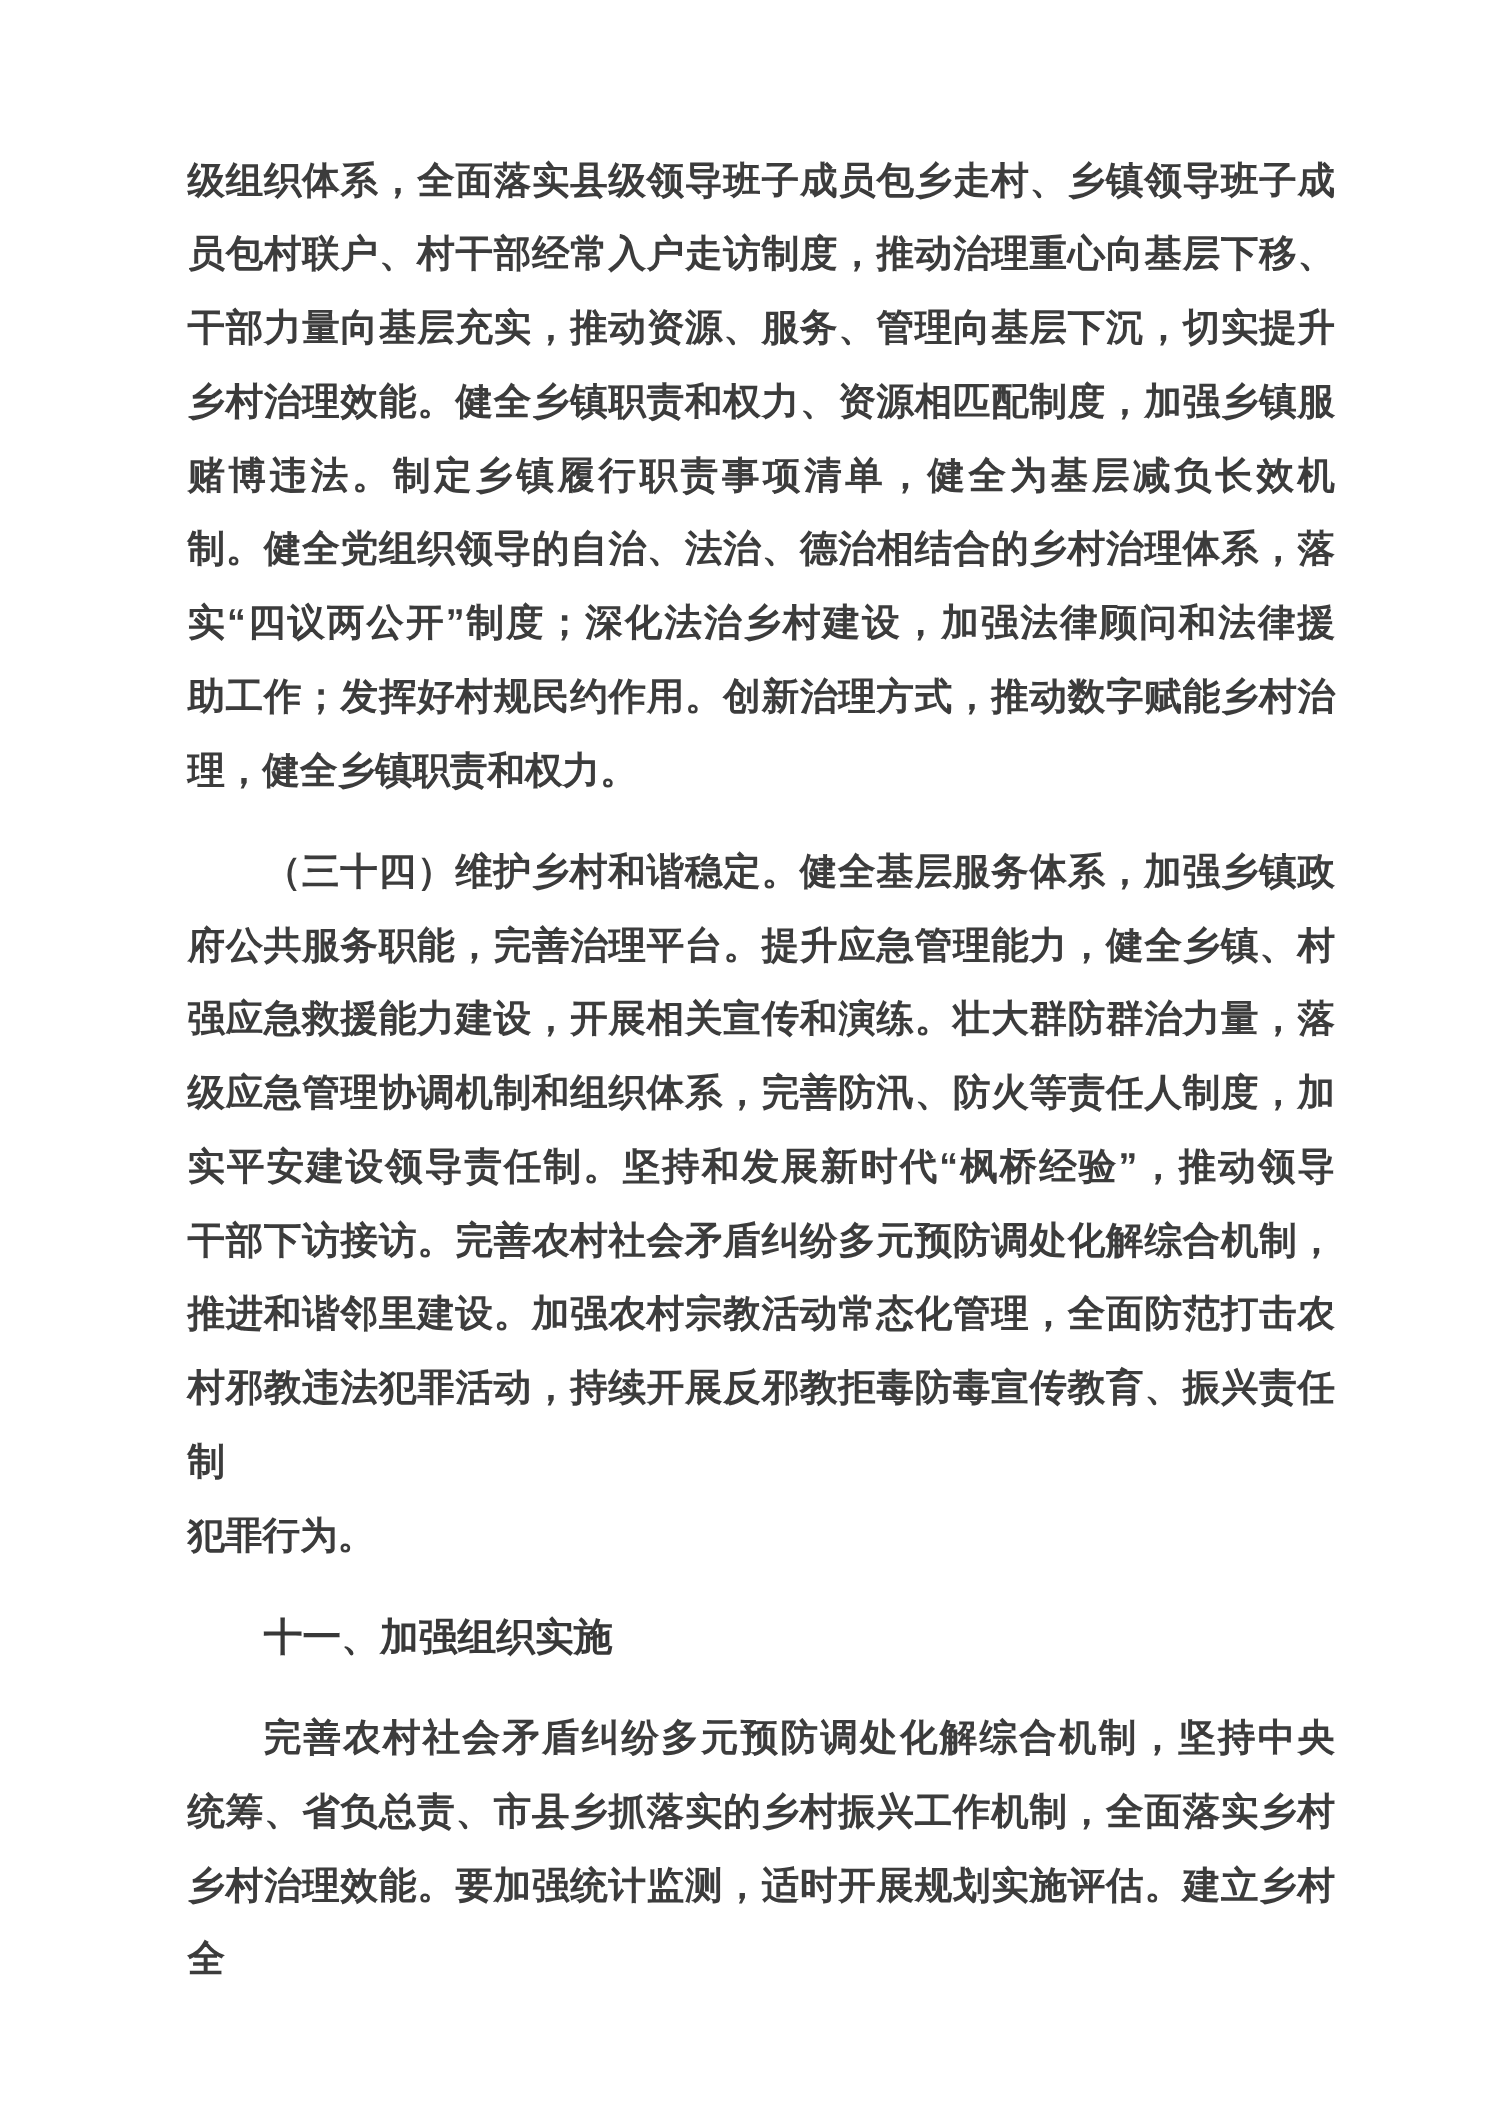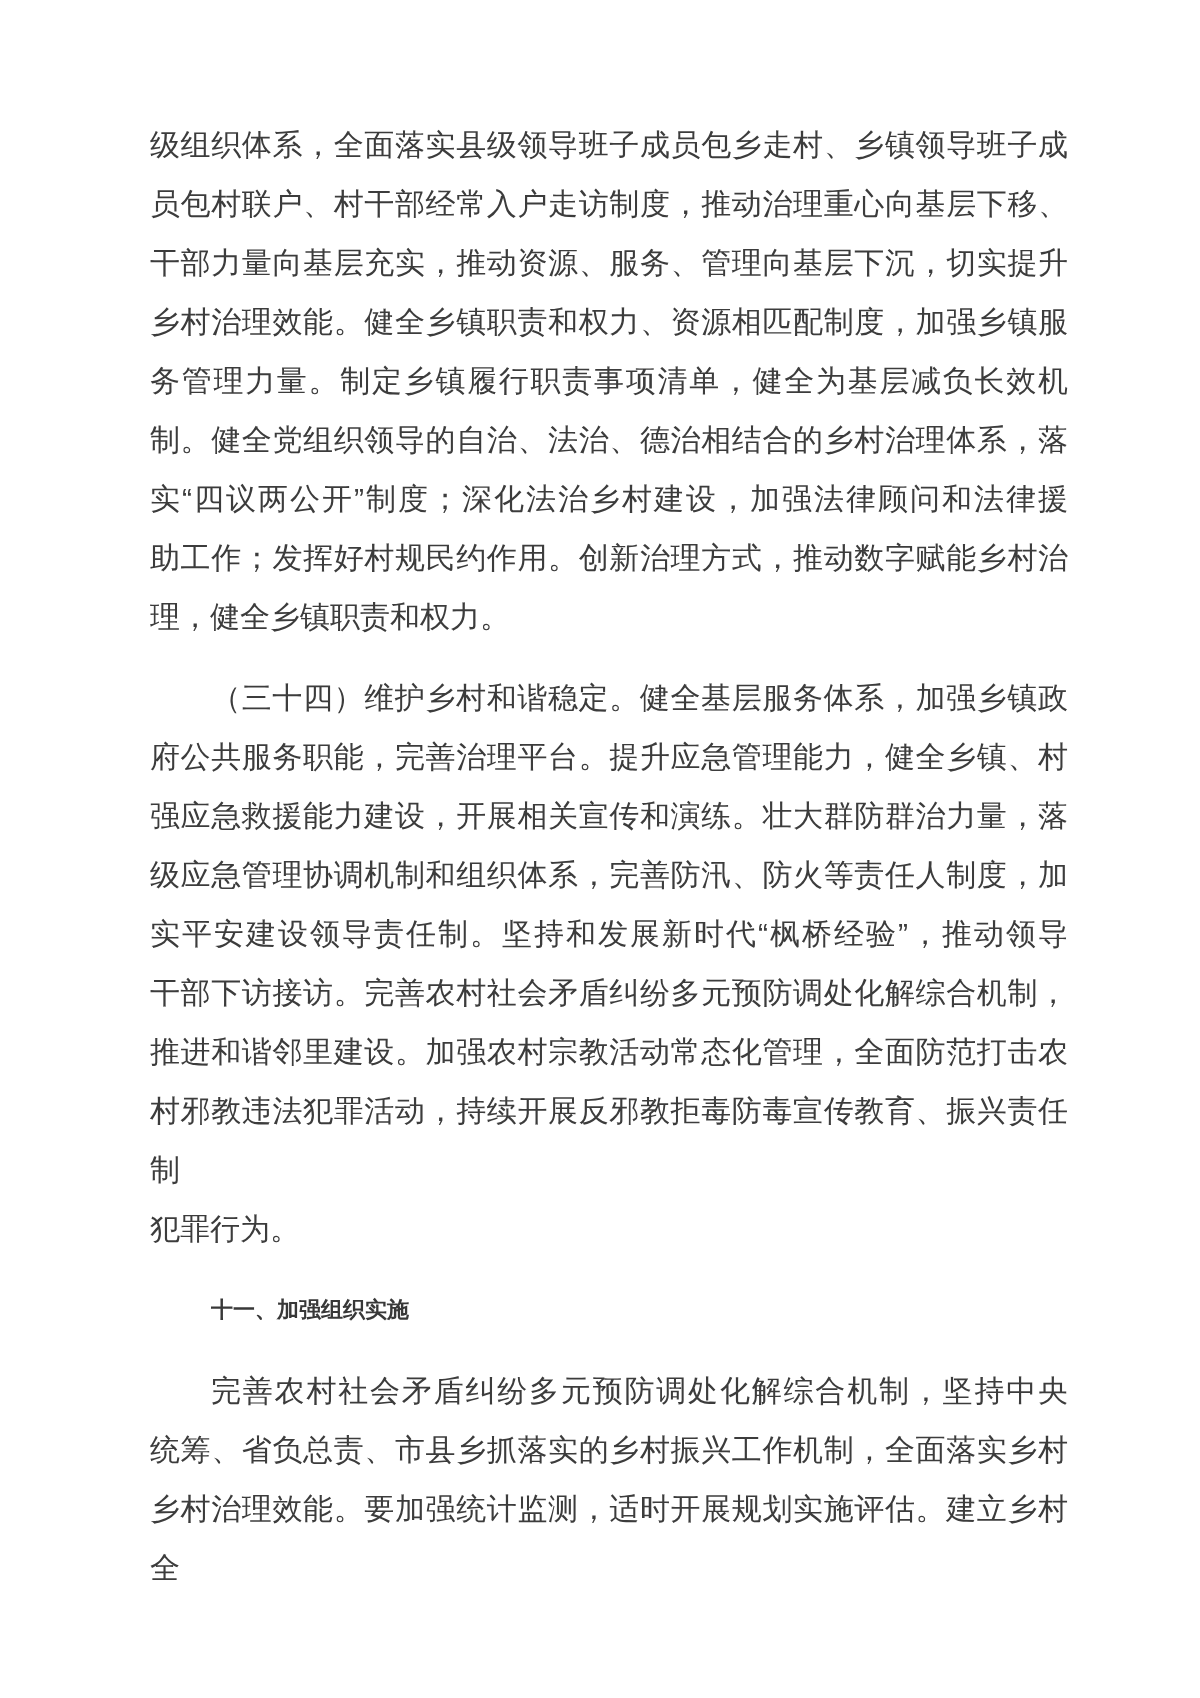--- a/index.html
+++ b/index.html
@@ -19,55 +19,56 @@
     width: 1200px;
     padding: 115px 132px 0 150px;
     font-family: "Liberation Sans", "DejaVu Sans", sans-serif;
     font-size: 30px;
     line-height: 59px;
     color: #3c3c3c;
   }
   .para {
     margin: 0 0 22px 0;
     padding: 0;
+    font-weight: bold;
   }
   .tline {
     display: block;
     text-align: justify;
     text-align-last: justify;
   }
   .tline.last {
     text-align: left;
     text-align-last: left;
   }
   .tline.indent {
     text-indent: 61px;
   }
   .heading {
     margin: 0 0 22px 0;
     padding: 0;
-    font-size: 22px;
+    font-size: 31px;
     font-weight: bold;
     color: #383838;
     line-height: 59px;
     text-indent: 61px;
   }
 </style>
 </head>
 <body>
 
 <div class="page">
   <div class="content">
 
     <p class="para">
       <span class="tline">级组织体系，全面落实县级领导班子成员包乡走村、乡镇领导班子成</span>
       <span class="tline">员包村联户、村干部经常入户走访制度，推动治理重心向基层下移、</span>
       <span class="tline">干部力量向基层充实，推动资源、服务、管理向基层下沉，切实提升</span>
       <span class="tline">乡村治理效能。健全乡镇职责和权力、资源相匹配制度，加强乡镇服</span>
-      <span class="tline">务管理力量。制定乡镇履行职责事项清单，健全为基层减负长效机</span>
+      <span class="tline">赌博违法。制定乡镇履行职责事项清单，健全为基层减负长效机</span>
       <span class="tline">制。健全党组织领导的自治、法治、德治相结合的乡村治理体系，落</span>
       <span class="tline">实“四议两公开”制度；深化法治乡村建设，加强法律顾问和法律援</span>
       <span class="tline">助工作；发挥好村规民约作用。创新治理方式，推动数字赋能乡村治</span>
       <span class="tline last">理，健全乡镇职责和权力。</span>
     </p>
 
     <p class="para">
       <span class="tline indent">（三十四）维护乡村和谐稳定。健全基层服务体系，加强乡镇政</span>
       <span class="tline">府公共服务职能，完善治理平台。提升应急管理能力，健全乡镇、村</span>
       <span class="tline">强应急救援能力建设，开展相关宣传和演练。壮大群防群治力量，落</span>

